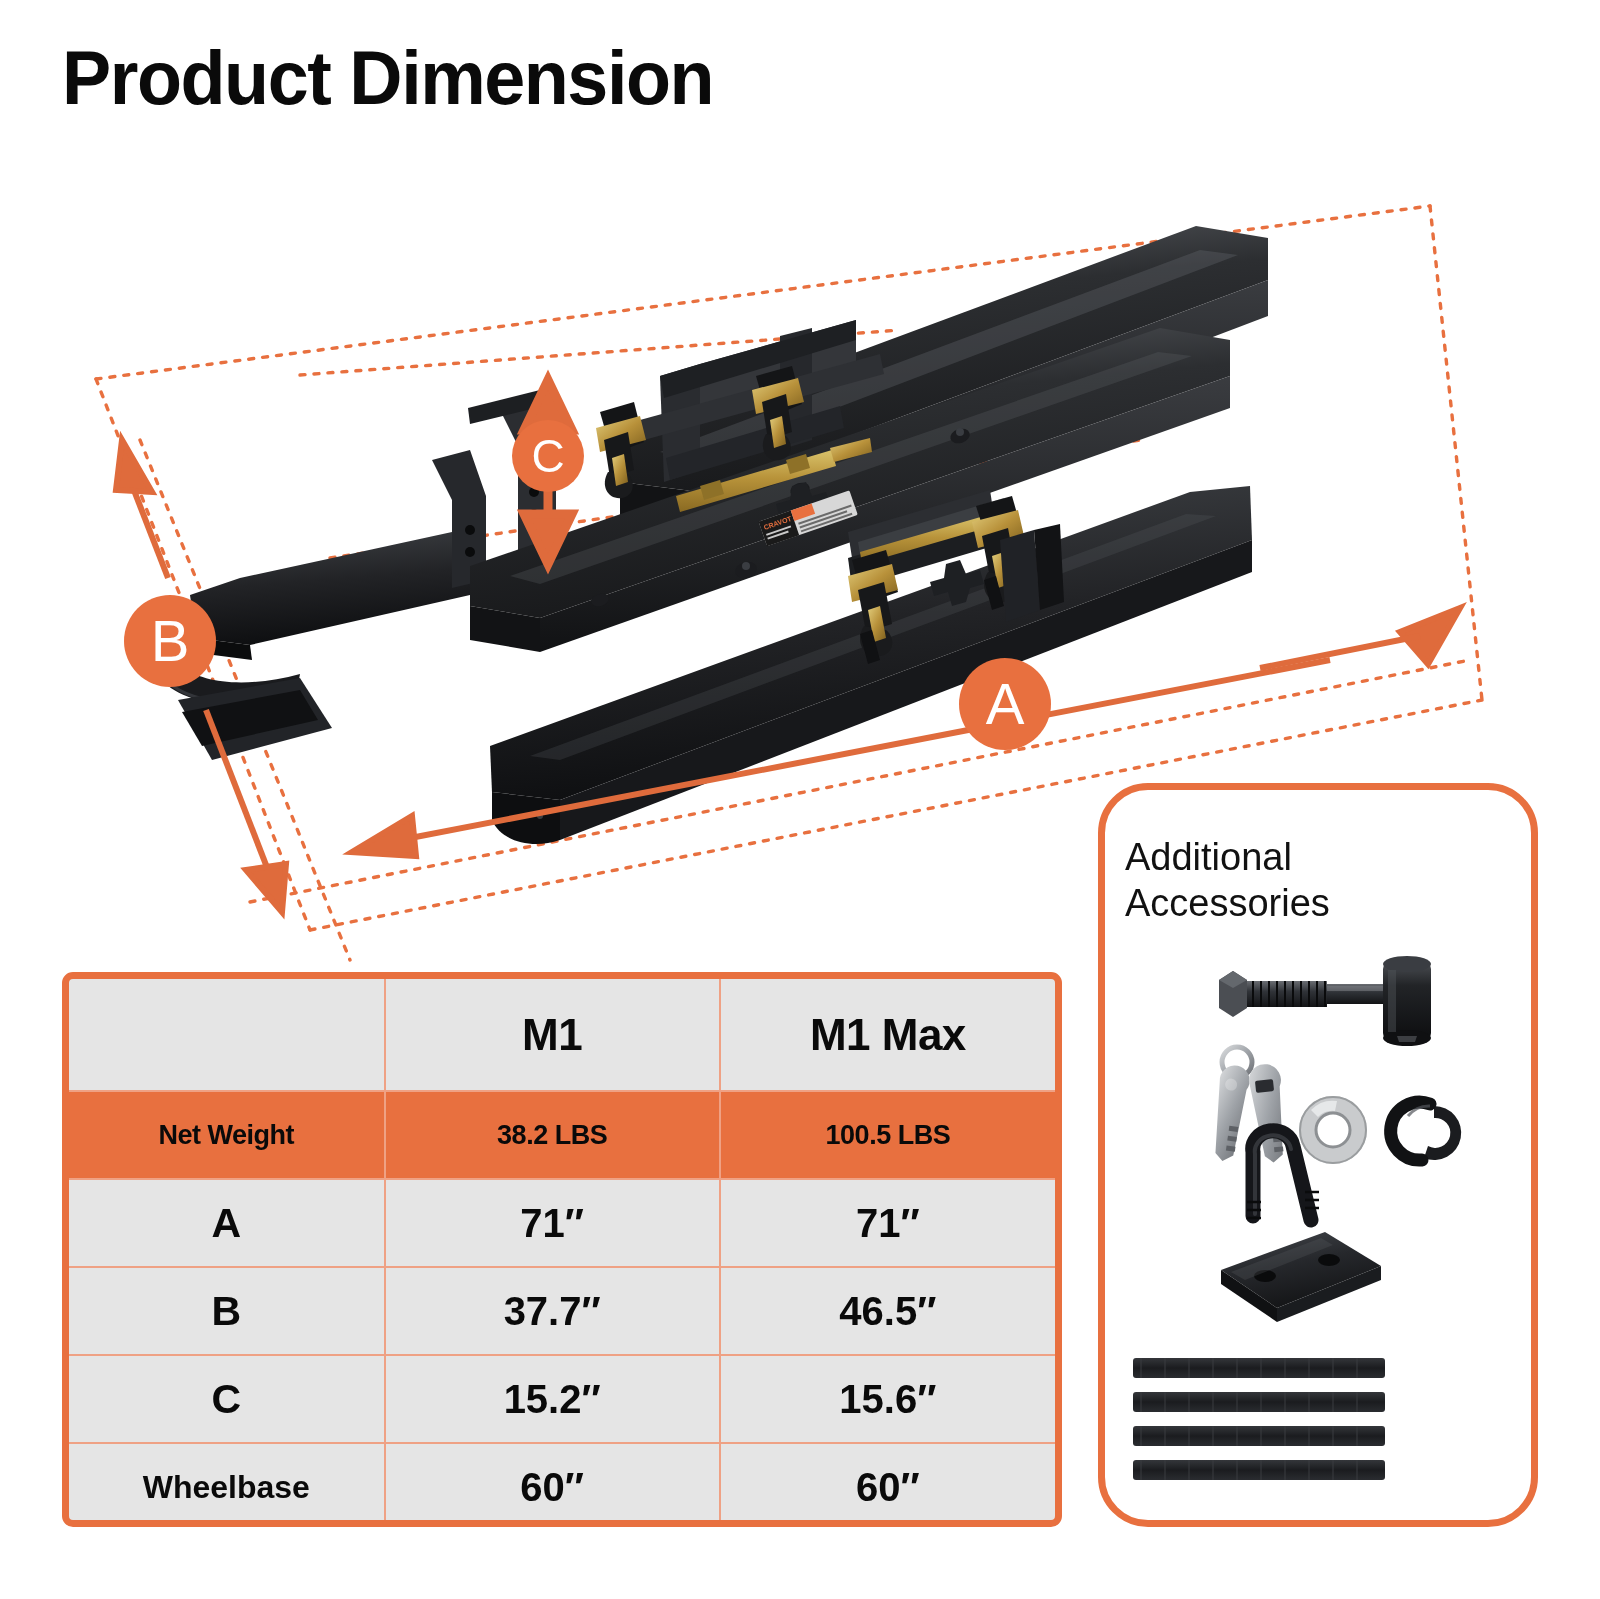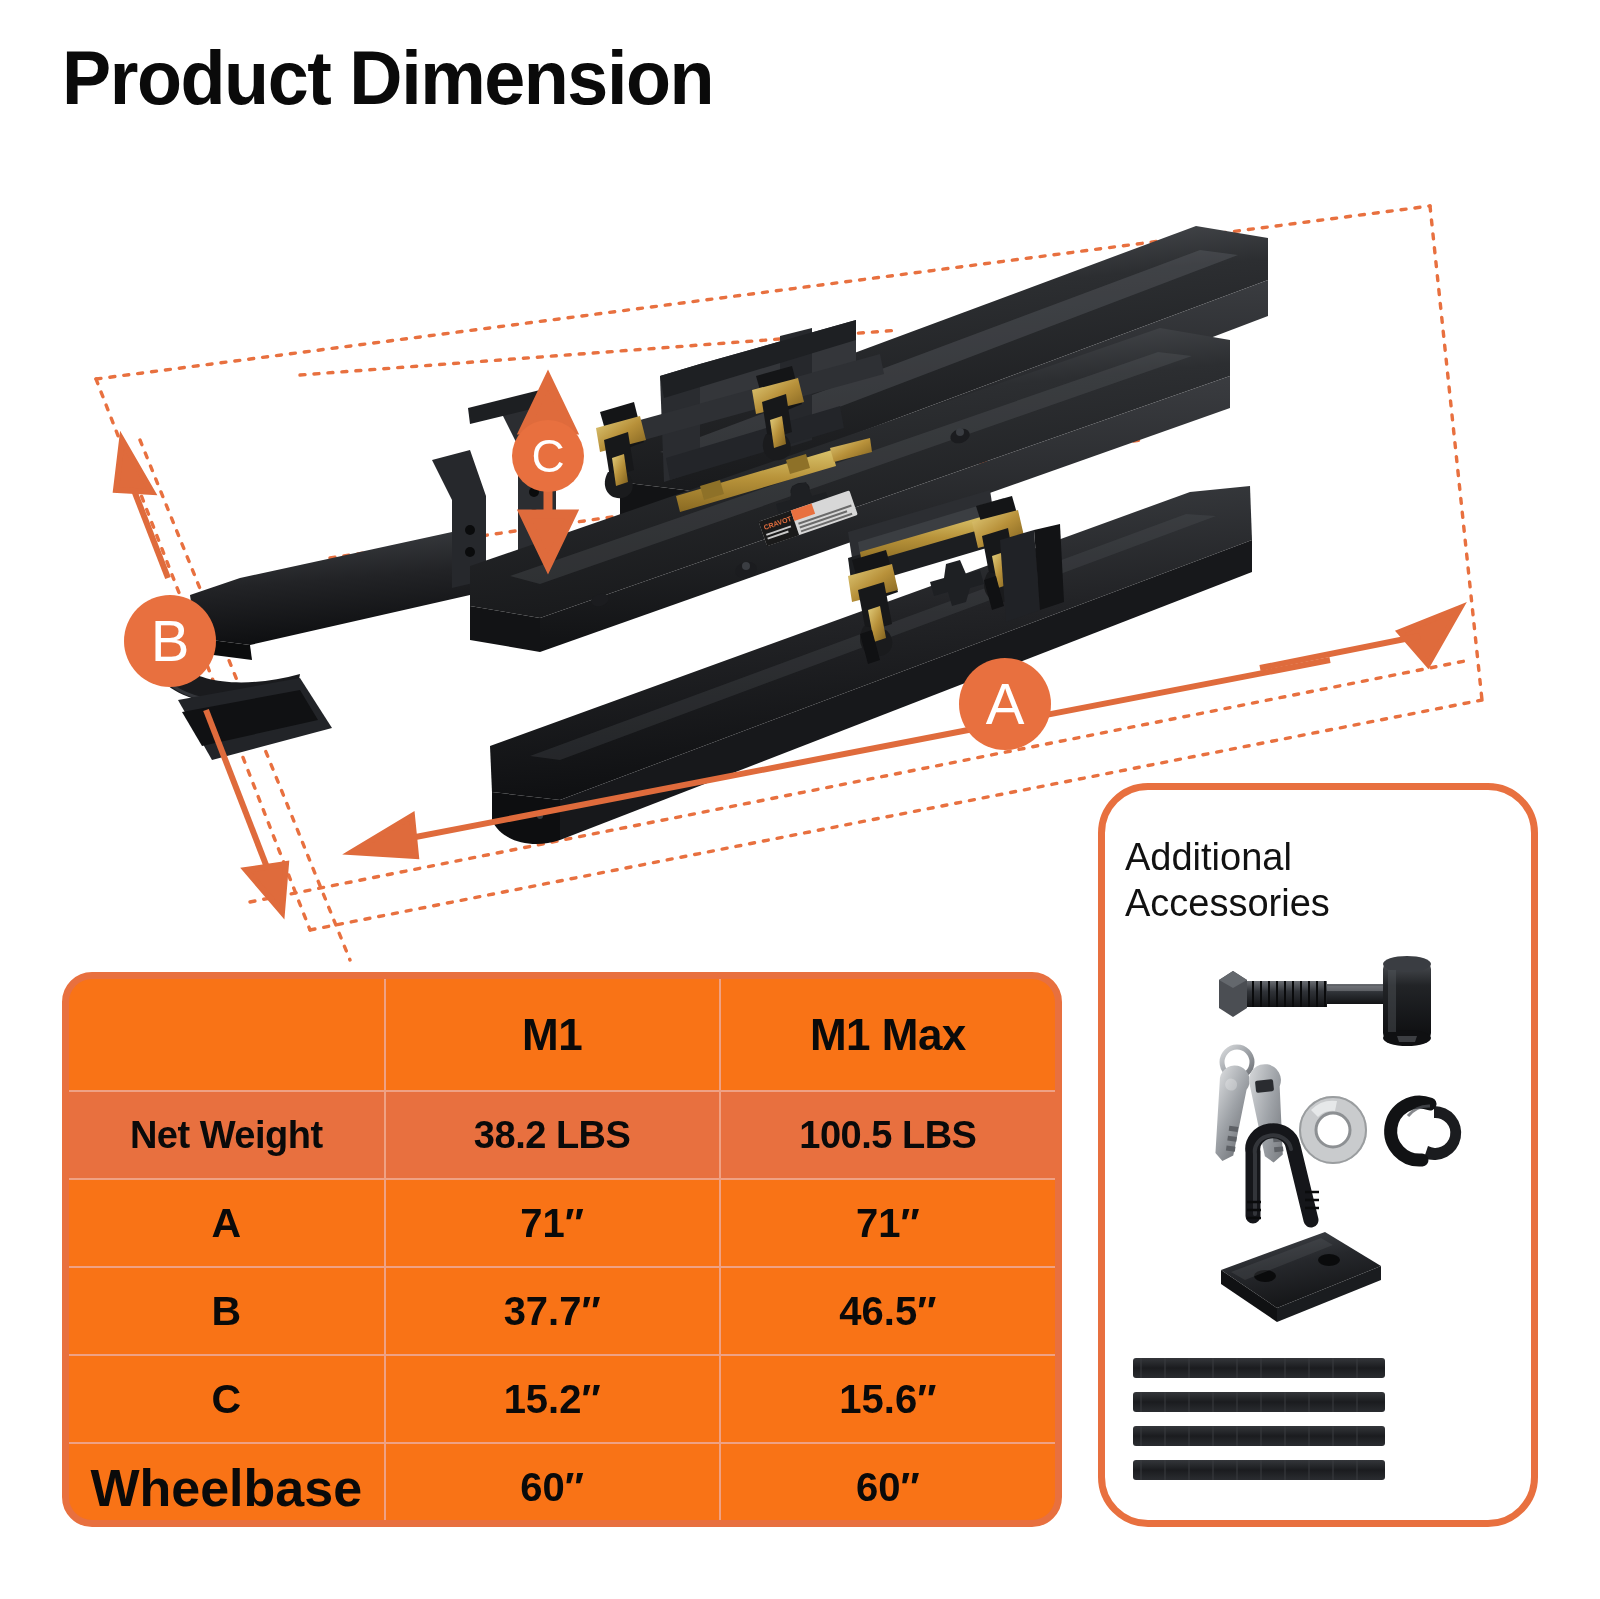--- a/index.html
+++ b/index.html
@@ -57,23 +57,23 @@
   #badge-c { left: 512px; top: 280px;  width: 72px;  height: 72px;  font-size: 46px; }
 
   
   #spec-table {
     position: absolute;
     left: 62px;
     top: 972px;
     width: 1000px;
     height: 555px;
     border: 7px solid #e8703f;
-    border-radius: 30px;
+    border-radius: 11px;
     overflow: hidden;
-    background: #f97316;
+    background: #e5e5e5;
   }
   #spec-table table {
     width: 100%;
     height: 100%;
     border-collapse: collapse;
     table-layout: fixed;
   }
   #spec-table td {
     text-align: center;
     vertical-align: middle;
@@ -89,36 +89,36 @@
 
   .row-head td {
     height: 112px;
     font-size: 44px;
     font-weight: bold;
     letter-spacing: -0.5px;
   }
   .row-weight td {
     background: #e8703f;
     height: 88px;
-    font-size: 38px;
+    font-size: 27px;
     font-weight: bold;
     letter-spacing: -0.5px;
     border-bottom-color: #e8703f;
     border-right-color: #e8703f;
   }
   .row-dim td { height: 88px; }
   .row-dim .cell-label {
     font-size: 41px;
     font-weight: bold;
   }
   .row-dim .cell-val {
     font-size: 40px;
     font-weight: bold;
   }
-  .row-dim.row-wheelbase .cell-label { font-size: 52px; }
+  .row-dim.row-wheelbase .cell-label { font-size: 32px; }
 
   
   #accessories-panel {
     position: absolute;
     left: 1098px;
     top: 783px;
     width: 440px;
     height: 744px;
     border: 7px solid #e8703f;
     border-radius: 50px;

